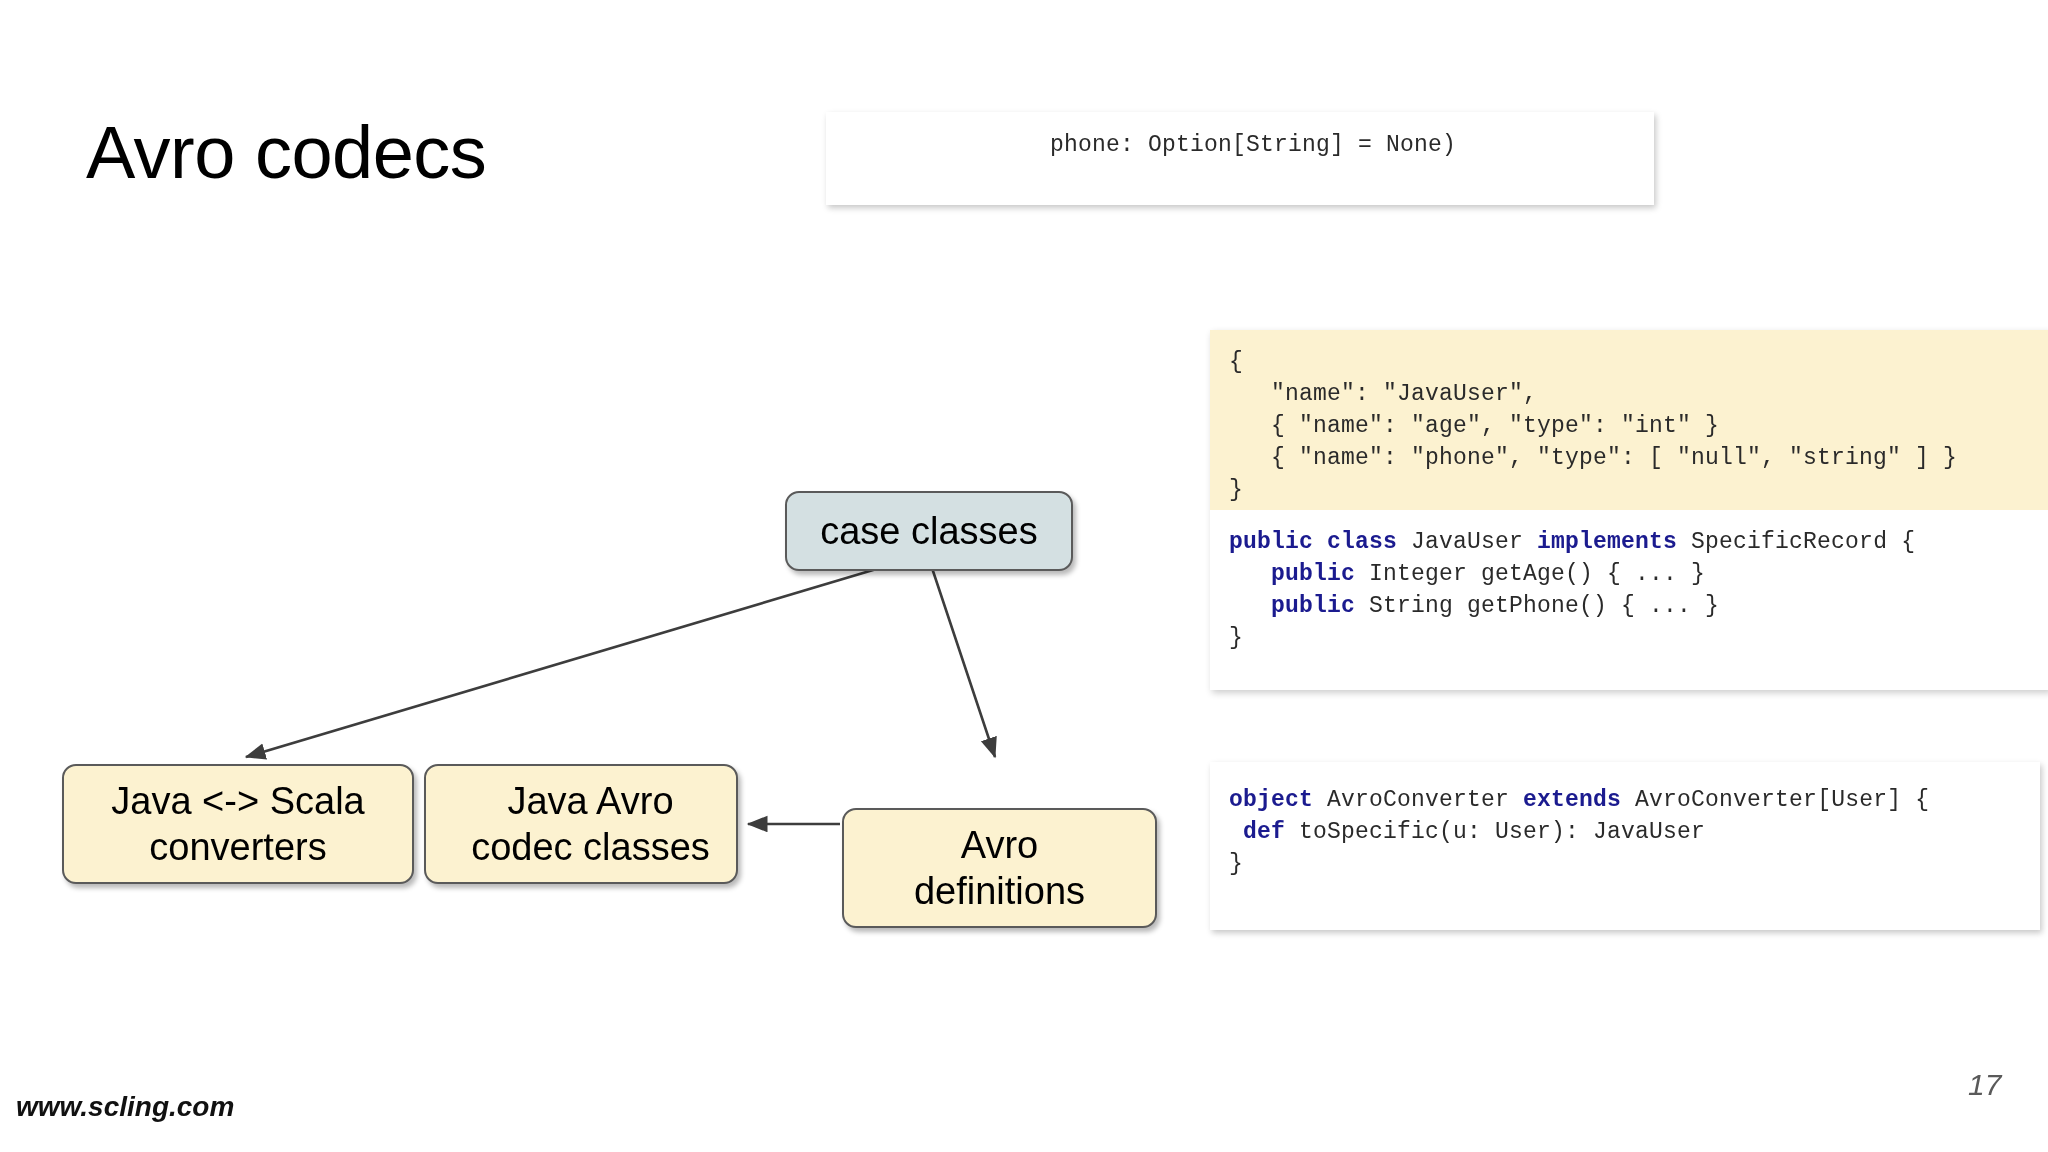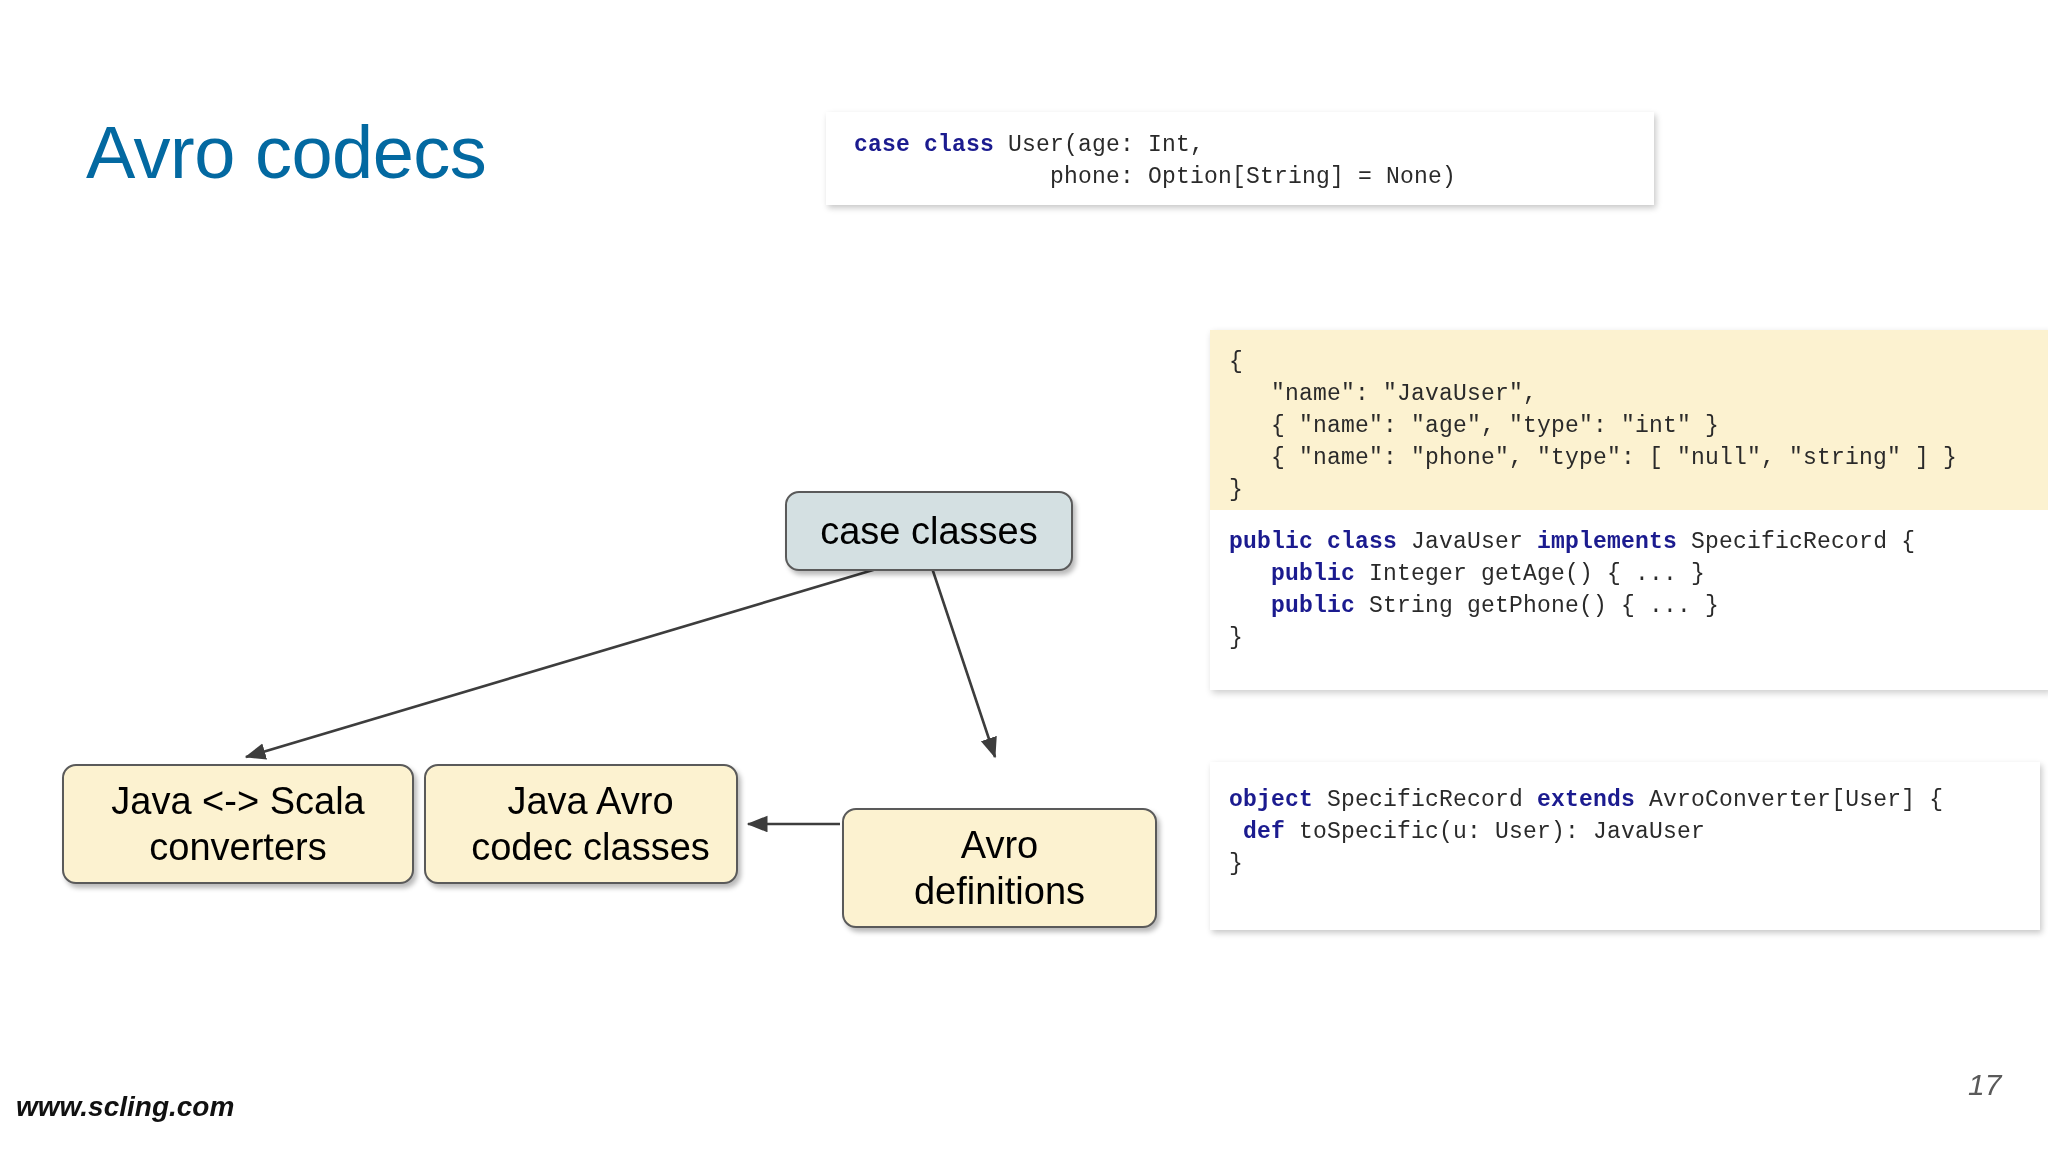--- a/index.html
+++ b/index.html
@@ -16,21 +16,21 @@
     font-family: "Liberation Sans", sans-serif;
   }
 
   
   #slide-title {
     position: absolute;
     left: 86px;
     top: 110px;
     font-size: 74px;
     font-weight: 400;
-    color: #0369a1;
+    color: #000000;
     letter-spacing: -0.5px;
     white-space: nowrap;
   }
 
   
   .code-panel {
     position: absolute;
     box-sizing: border-box;
     background: #ffffff;
     box-shadow: 2px 3px 6px rgba(0,0,0,0.22);
@@ -183,21 +183,20 @@
 </style>
 </head>
 <body>
 
 <div id="slide">
 
   <div id="slide-title">Avro codecs</div>
 
   <div class="code-panel" id="panel-case-class">
     <div class="code-block">
-        <div class="code-line"><span class="kw">case class</span><span> User(age: Int,</span></div>
         <div class="code-line"><span>              phone: Option[String] = None)</span></div>
       </div>
   </div>
 
   <div id="panel-avro-schema-card" class="code-panel">
     <div id="panel-avro-schema-json">
       <div class="code-block">
           <div class="code-line"><span>{</span></div>
           <div class="code-line"><span>   "name": "JavaUser",</span></div>
           <div class="code-line"><span>   { "name": "age", "type": "int" }</span></div>
@@ -210,21 +209,21 @@
           <div class="code-line"><span class="kw">public class</span><span> JavaUser </span><span class="kw">implements</span><span> SpecificRecord {</span></div>
           <div class="code-line"><span>   </span><span class="kw">public</span><span> Integer getAge() { ... }</span></div>
           <div class="code-line"><span>   </span><span class="kw">public</span><span> String getPhone() { ... }</span></div>
           <div class="code-line"><span>}</span></div>
         </div>
     </div>
   </div>
 
   <div class="code-panel" id="panel-converter">
     <div class="code-block">
-        <div class="code-line"><span class="kw">object</span><span> SpecificRecord </span><span class="kw">extends</span><span> AvroConverter[User] {</span></div>
+        <div class="code-line"><span class="kw">object</span><span> AvroConverter </span><span class="kw">extends</span><span> AvroConverter[User] {</span></div>
         <div class="code-line"><span> </span><span class="kw">def</span><span> toSpecific(u: User): JavaUser</span></div>
         <div class="code-line"><span>}</span></div>
       </div>
   </div>
 
   <div id="diagram">
 
     <svg id="arrows" viewBox="0 0 1200 1000">
       <defs>
         <marker id="arrowhead" markerWidth="9" markerHeight="9" refX="7.5" refY="3.2" orient="auto" markerUnits="strokeWidth">

